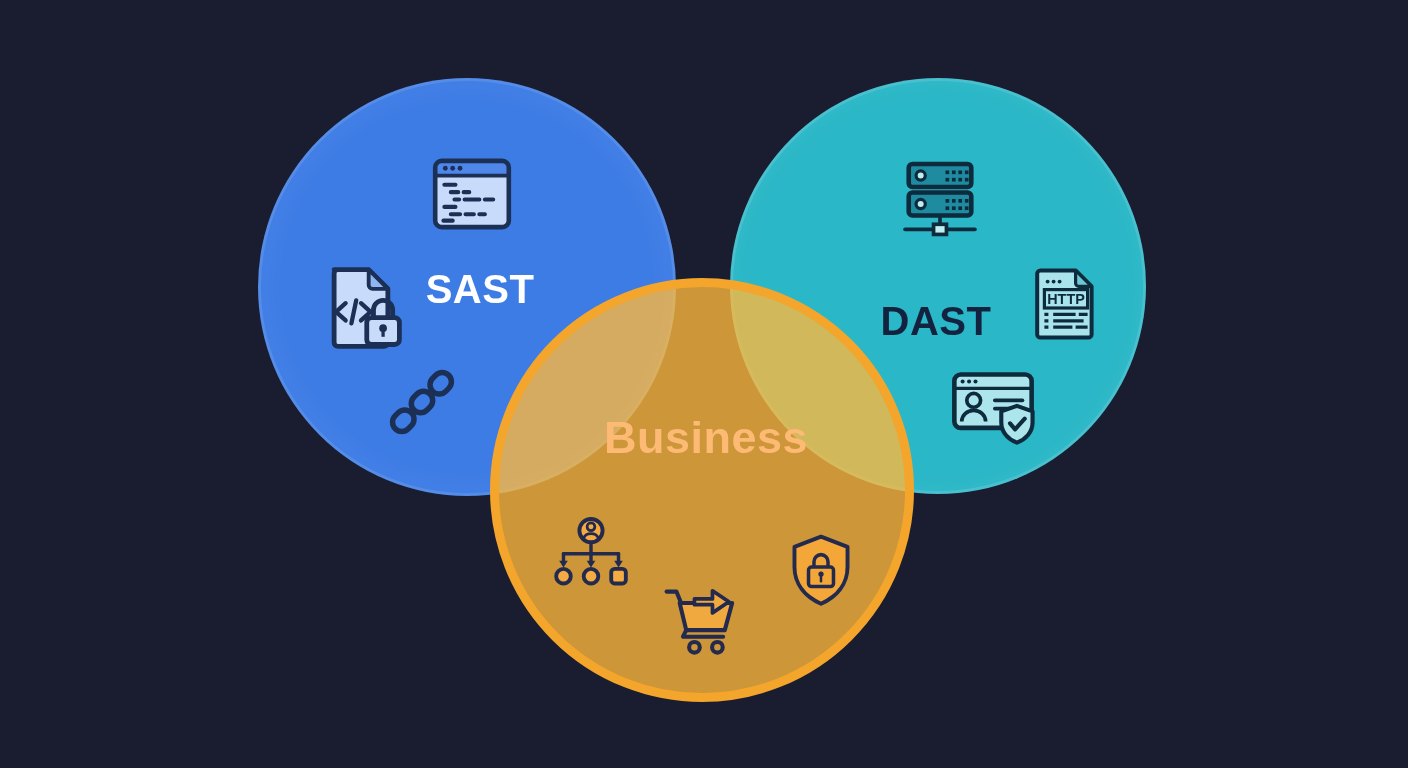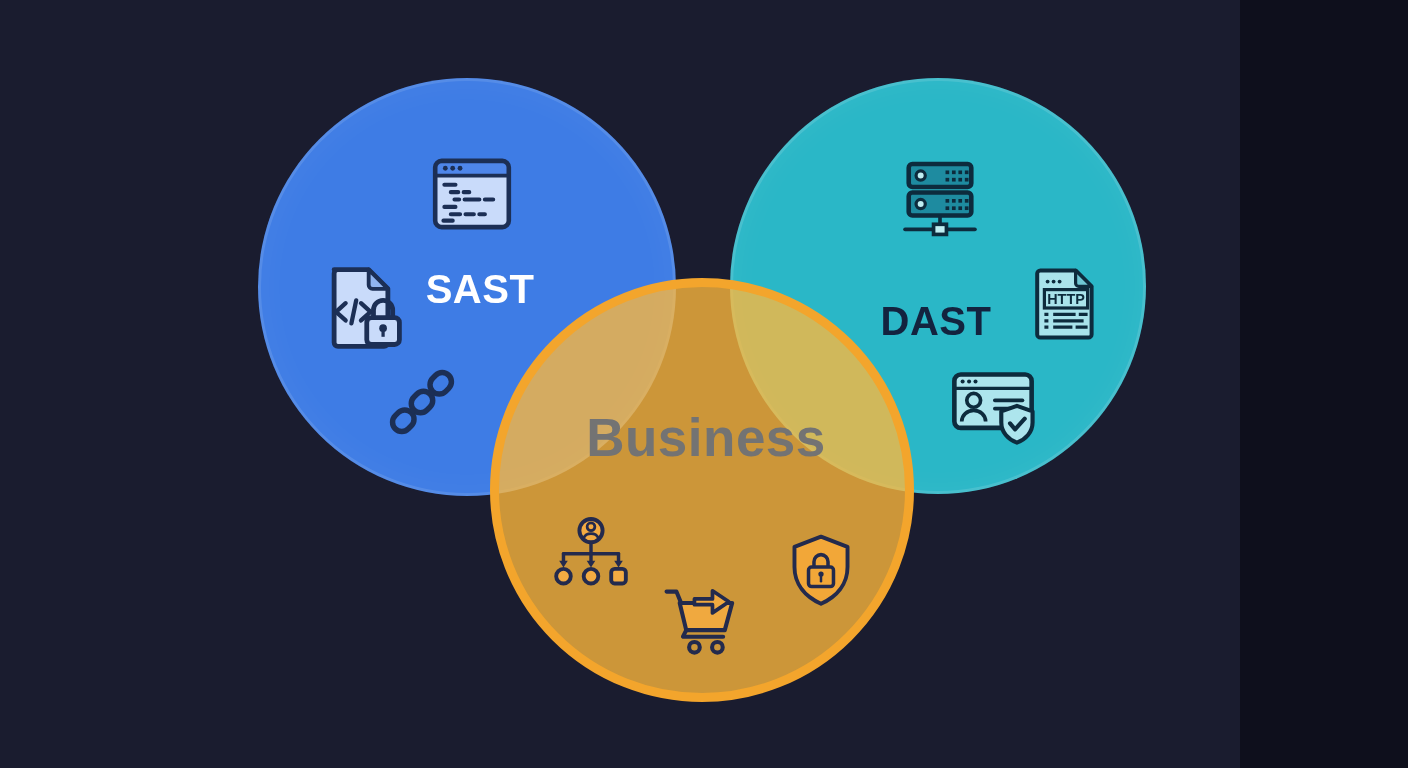--- a/index.html
+++ b/index.html
@@ -1,17 +1,17 @@
 <!DOCTYPE html>
 <html><head>
 <meta charset="utf-8">
 <style>
   html,body{margin:0;padding:0;background:#0e0f1c;}
   #canvas{
-    position:relative;width:1240px;height:768px;overflow:hidden;
+    position:relative;width:1408px;height:768px;overflow:hidden;
     background:#1a1c2f;
     font-family:"Liberation Sans",sans-serif;
   }
   .circle{position:absolute;border-radius:50%;box-sizing:border-box;}
   #circle-sast{
     left:258px;top:78px;width:418px;height:418px;
     background:#3e7ce5;z-index:1;
     box-shadow:inset 0 0 0 3px rgba(255,255,255,0.10), inset 0 0 40px rgba(255,255,255,0.05);
   }
   #circle-dast{
@@ -24,22 +24,22 @@
     background:rgba(255,184,60,0.78);
     border:9px solid #f3a52c;z-index:2;
   }
   .circle-label{
     position:absolute;font-weight:700;letter-spacing:0.5px;
     text-align:center;line-height:1.0;white-space:nowrap;
   }
   #label-sast{left:400px;top:269px;width:160px;font-size:40px;color:#ffffff;z-index:2;}
   #label-dast{left:856px;top:265px;width:160px;font-size:40px;color:#13233f;z-index:2;margin-top:36px;}
   #label-gap{
-    left:546px;top:413px;width:320px;font-size:53px;line-height:49px;
-    color:#737373;z-index:3;
+    left:546px;top:413px;width:320px;font-size:45px;line-height:49px;
+    color:#fdba74;z-index:3;
   }
   .icon{position:absolute;}
   .icon svg{display:block;width:100%;height:100%;}
   #icon-code-window {left:426px;top:148px;width:92px;height:92px;z-index:2;}
   #icon-file-lock   {left:313px;top:260px;width:96px;height:96px;z-index:2;}
   #icon-chain       {left:380px;top:360px;width:84px;height:84px;z-index:2;}
   #icon-server      {left:894px;top:152px;width:92px;height:94px;z-index:2;}
   #icon-http-doc    {left:1026px;top:261px;width:80px;height:86px;z-index:2;}
   #icon-session     {left:946px;top:358px;width:94px;height:92px;z-index:2;}
   #icon-hierarchy   {left:548px;top:512px;width:86px;height:94px;z-index:3;}

